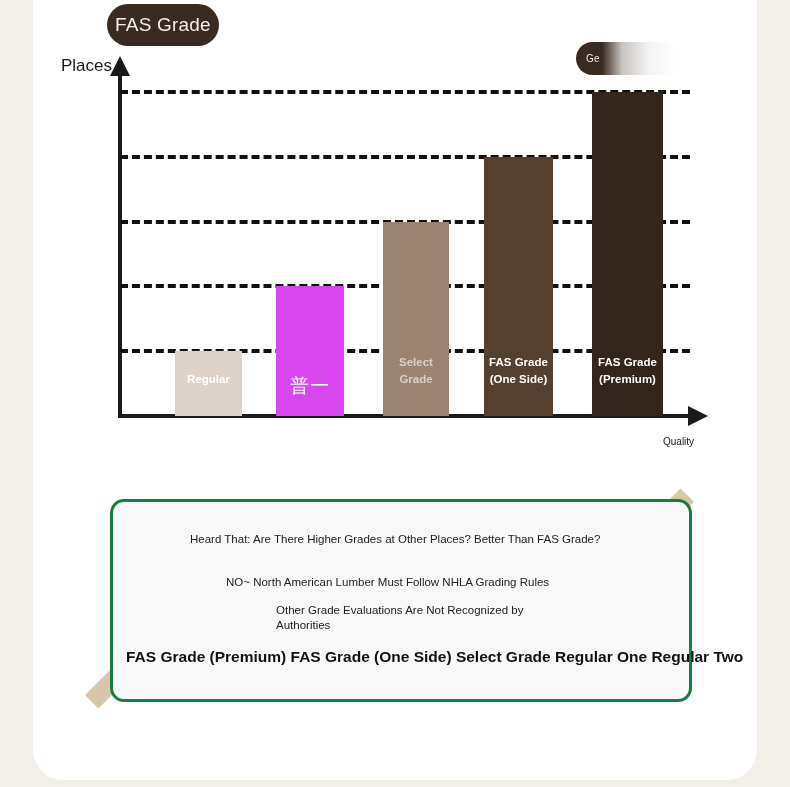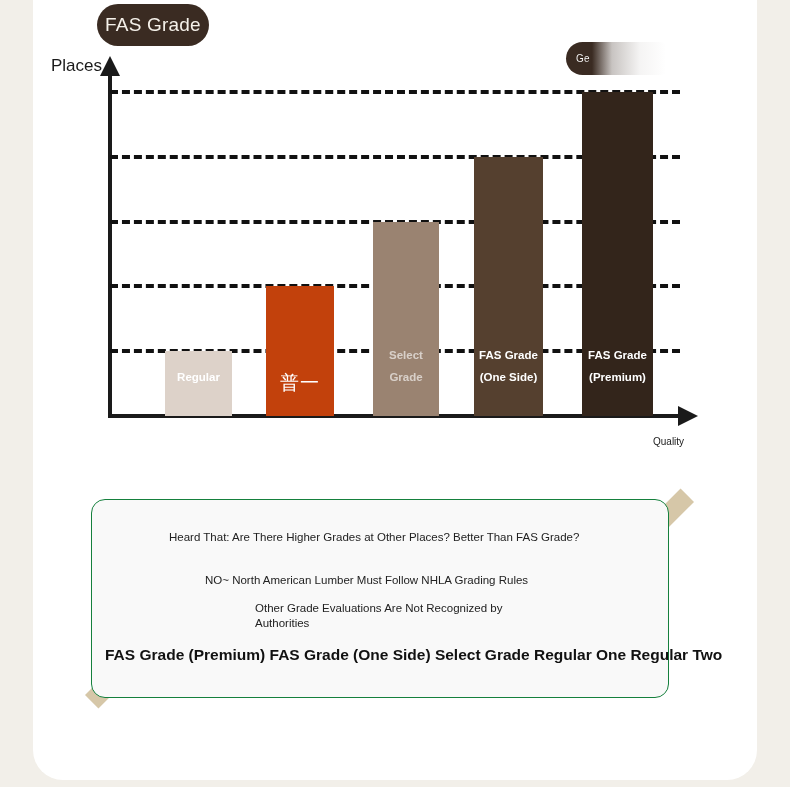--- a/index.html
+++ b/index.html
@@ -24,21 +24,21 @@
     width: 724px;
     height: 808px;
     background: #ffffff;
     border-radius: 30px;
     box-shadow: 0 0 0 0 rgba(0,0,0,0);
   }
 
   
   #chart-area {
     position: absolute;
-    left: 0;
+    left: 10px;
     top: 0;
     width: 630px;
     height: 470px;
   }
 
   .pill {
     position: absolute;
     background: #3a2b22;
     color: #f5f1ea;
     border-radius: 22px;
@@ -147,35 +147,35 @@
   #bars-layer {
     position: absolute;
     left: 0; top: 0;
     width: 790px; height: 416px;
   }
   .bar-label {
     position: absolute;
     left: 0; right: 0;
     text-align: center;
     font-size: 11.5px;
-    line-height: 22px;
+    line-height: 17px;
     font-weight: 600;
     white-space: pre-line;
   }
   .bar-label.light { color: #ffffff; }
   .bar-label.dim   { color: rgba(255,255,255,0.62); }
   .bar-label.cjk   { font-size: 19px; font-weight: 400; letter-spacing: 1px; }
 
   
   #info-box {
     position: absolute;
-    left: 91px; top: 499px;
+    left: 110px; top: 499px;
     width: 576px; height: 197px;
     background: #f9f9f9;
-    border: 1px solid #15803d;
+    border: 3px solid #15803d;
     border-radius: 14px;
   }
   .corner-tab {
     position: absolute;
     width: 19px; height: 56px;
     background: #d6c7a8;
   }
   #corner-tab-tr {
     left: 658px; top: 487px;
     transform: rotate(45deg);
@@ -228,21 +228,21 @@
       <div class="gridline" style="top: 284.4px;"></div>
       <div class="gridline" style="top: 219.6px;"></div>
       <div class="gridline" style="top: 154.8px;"></div>
       <div class="gridline" style="top: 90px;"></div>
     </div>
 
   <div id="bars-layer">
       <div class="bar" style="left: 165px; width: 67px; height: 64.8px; background: rgb(221, 210, 201);">
         <div class="bar-label light" style="bottom: 28px;">Regular</div>
       </div>
-      <div class="bar" style="left: 266px; width: 68px; height: 129.6px; background: #c2410c;">
+      <div class="bar" style="left: 266px; width: 68px; height: 129.6px; background: #d946ef;">
         <div class="bar-label light cjk" style="bottom: 22px;">普一</div>
       </div>
       <div class="bar" style="left: 373px; width: 66px; height: 194.4px; background: rgb(154, 131, 113);">
         <div class="bar-label dim" style="bottom: 28px;">Select Grade</div>
       </div>
       <div class="bar" style="left: 474px; width: 69px; height: 259.2px; background: rgb(85, 64, 47);">
         <div class="bar-label light" style="bottom: 28px;">FAS Grade
 (One Side)</div>
       </div>
       <div class="bar" style="left: 582px; width: 71px; height: 324px; background: rgb(51, 37, 27);">

